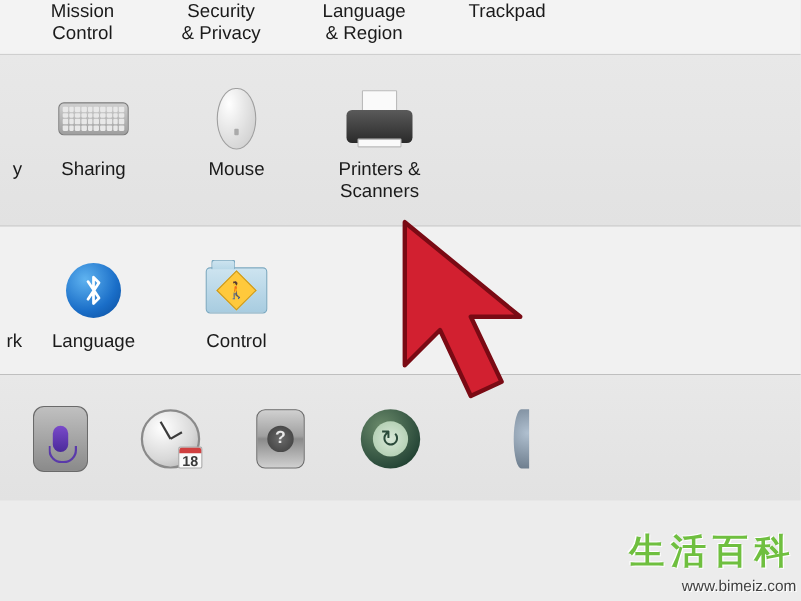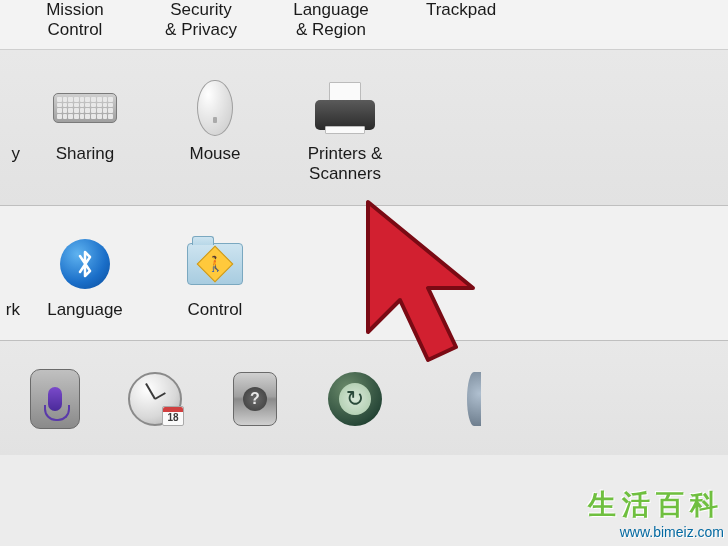--- a/index.html
+++ b/index.html
@@ -288,21 +288,21 @@
     }
     .icon-datetime .cal {
       position: absolute;
       bottom: -2px;
       right: -4px;
       width: 22px;
       height: 20px;
       background: #fafafa;
       border: 1px solid #aaa;
       border-radius: 2px;
-      font-size: 10px;
+      font-size: 13px;
       line-height: 1;
       text-align: center;
       padding-top: 6px;
       color: #3a3a3a;
       font-weight: bold;
     }
     .icon-datetime .cal::before{
       content:"";
       position:absolute;
       top:0;left:0;right:0;
@@ -379,30 +379,30 @@
     .pad-left{ padding-left: 8px; }
     
     .watermark{
       position:absolute;
       right:4px;
       bottom:6px;
       text-align:right;
       font-family: sans-serif;
     }
     .watermark .cn{
-      font-size:28px;
+      font-size:32px;
       font-weight:bold;
       color:#6fbf3f;
       text-shadow: 1px 1px 0 #fff, -1px -1px 0 #fff;
       letter-spacing: 6px;
       margin-top: 27px;
     }
     .watermark .url{
       font-size:14px;
-      color:#0369a1;
+      color:#404040;
       text-shadow: 1px 1px 0 #fff;
     }
   </style>
 </head>
 <body>
 
 <div class="section row1">
   <div class="item pad-left">
     <span class="label">Mission
 Control</span>

